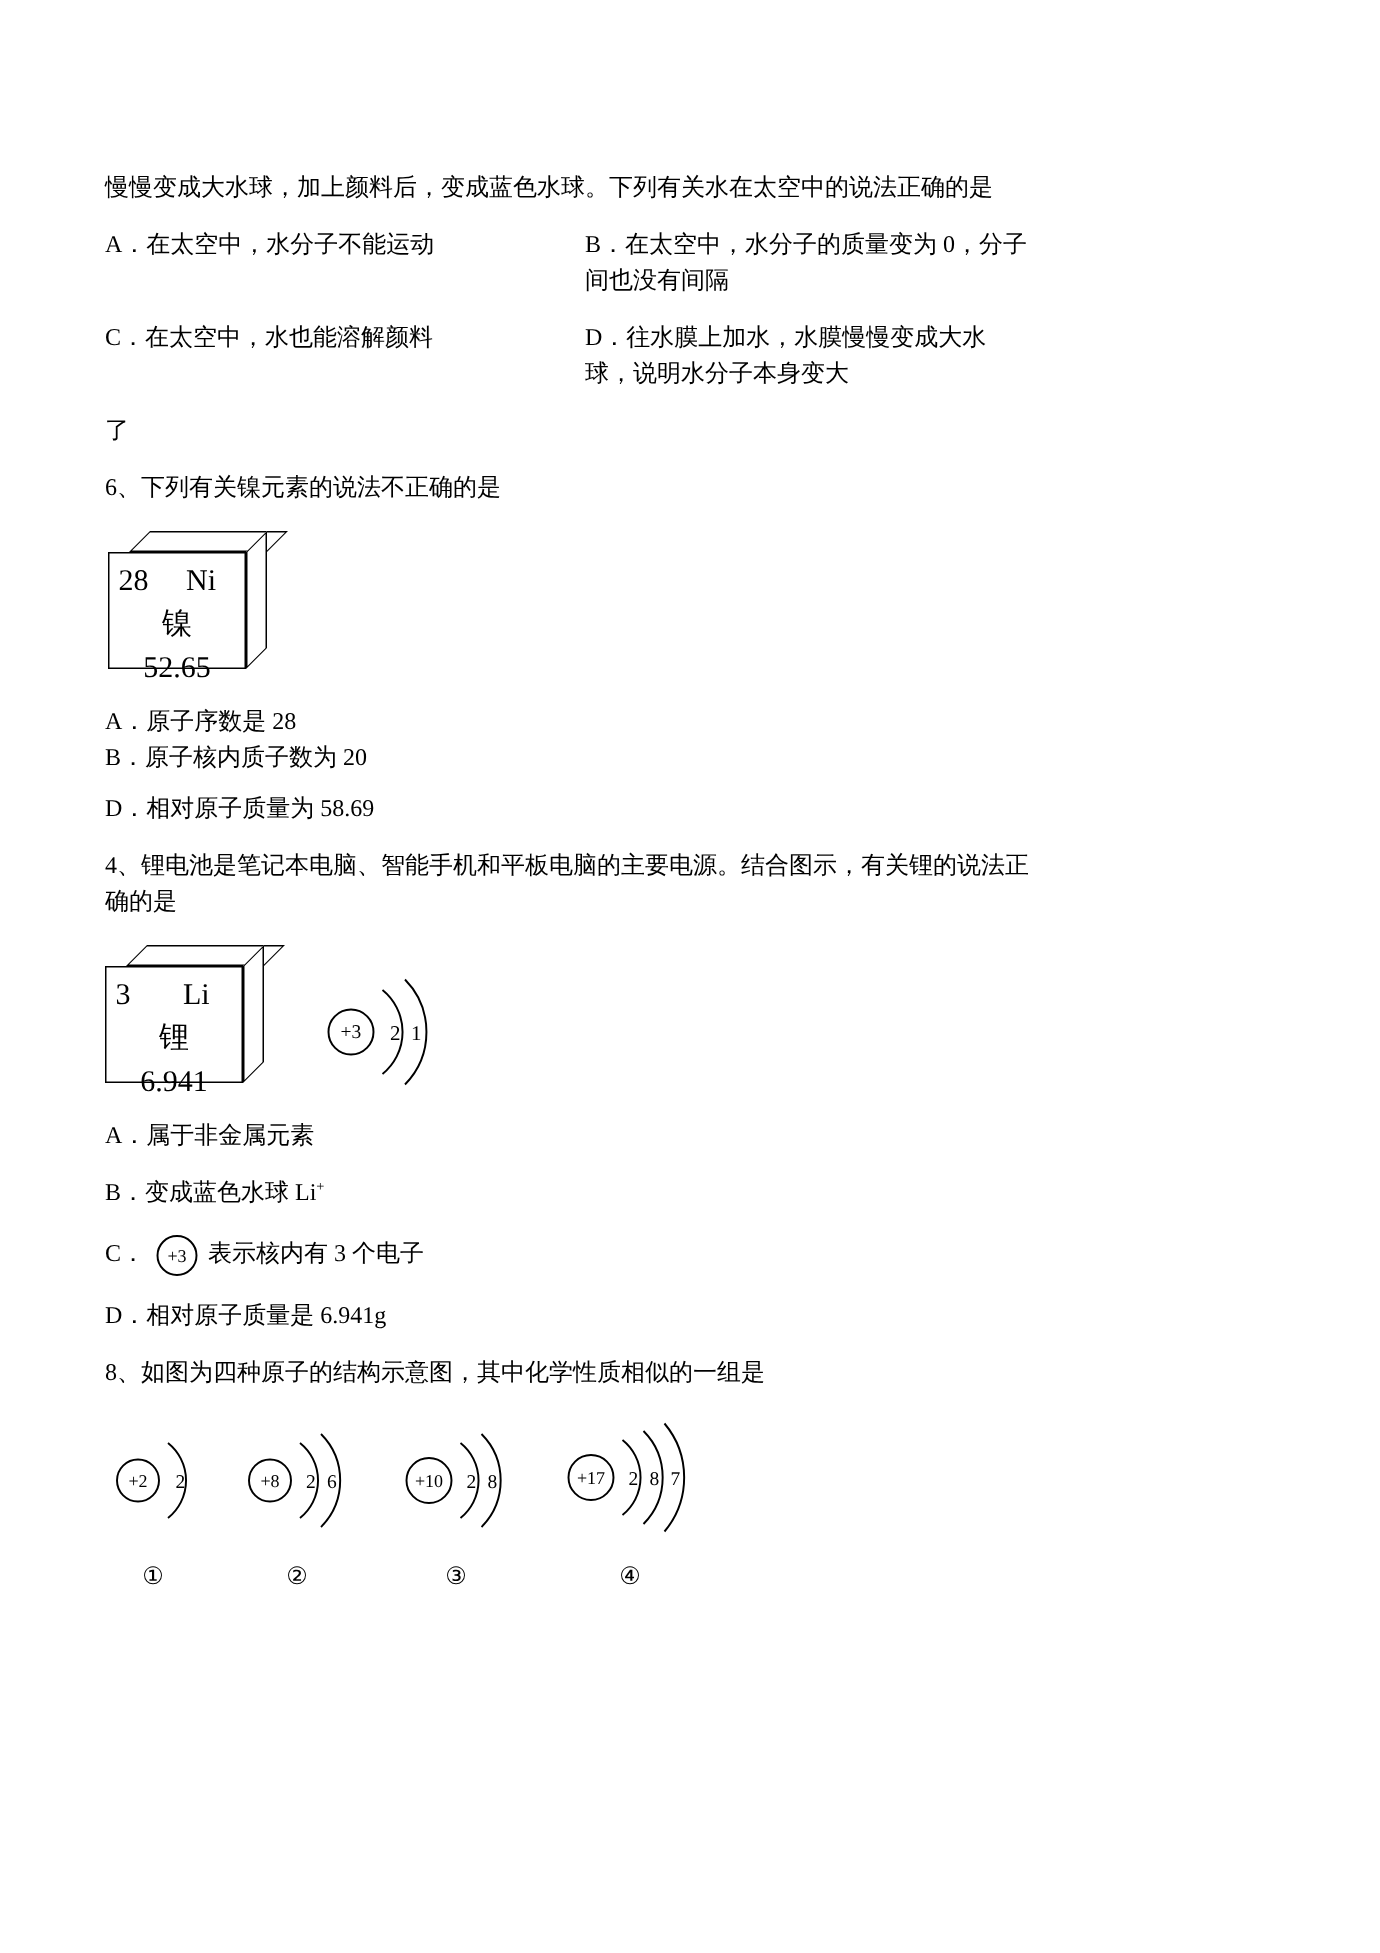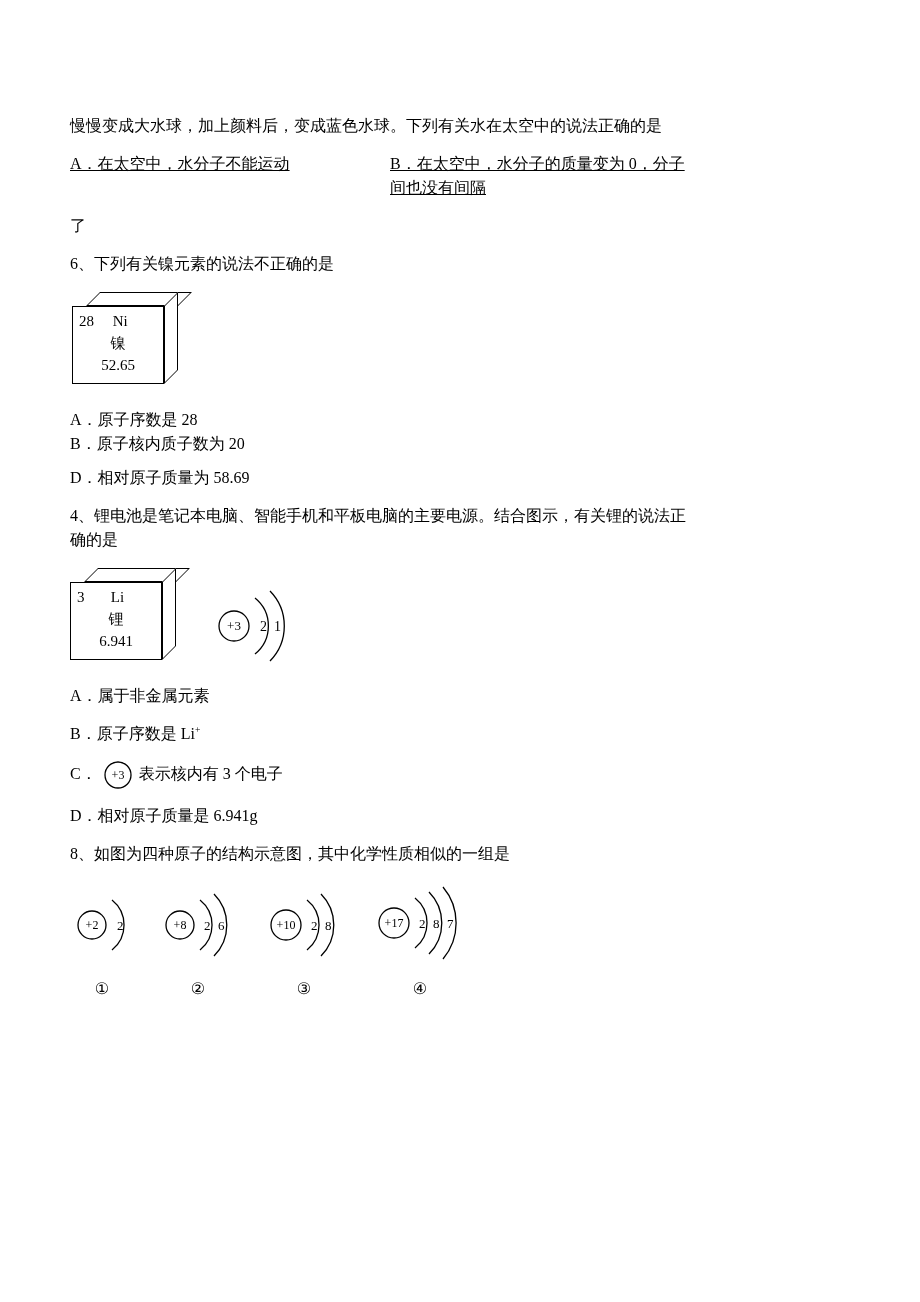--- a/index.html
+++ b/index.html
@@ -14,21 +14,20 @@
     width: 756px;
     min-height: 1302px;
     box-sizing: border-box;
     padding: 100px 70px 60px 70px;
     line-height: 1.5;
   }
   .para { margin: 14px 0; }
   .opt-row {
     display: flex;
     margin: 14px 0;
-    text-decoration: underline;
   }
   .opt-col-left { width: 320px; }
   .opt-col-right { flex: 1; }
   .opt-full { margin: 14px 0; }
   .q6row { display: flex; margin: 10px 0; flex-direction: column; }
   .q6row .c { width: 320px; }
   
   .pt-cube {
     position: relative;
     width: 120px;
@@ -36,21 +35,21 @@
     margin: 18px 0 18px 2px;
   }
   .pt-cube .front {
     position: absolute;
     left: 0; top: 12px;
     width: 92px; height: 78px;
     border: 1.2px solid #000;
     background: #fff;
     box-sizing: border-box;
     padding: 4px 6px;
-    font-size: 15px;
+    font-size: 20px;
     line-height: 1.45;
     font-family: "Times New Roman", serif;
   }
   .pt-cube .front .sym { font-family: "Times New Roman", serif; }
   .pt-cube .front .name { font-family: "SimSun","宋体",serif; display:block; text-align:center; }
   .pt-cube .front .mass { display:block; text-align:center; }
   .pt-cube .top {
     position: absolute;
     left: 0; top: 12px;
     width: 92px; height: 14px;
@@ -100,20 +99,24 @@
 </head>
 <body>
 
 <div class="page">
 
   <div class="para">慢慢变成大水球，加上颜料后，变成蓝色水球。下列有关水在太空中的说法正确的是</div>
 
   <div class="opt-row">
     <div class="opt-col-left">A．在太空中，水分子不能运动</div>
     <div class="opt-col-right">B．在太空中，水分子的质量变为 0，分子间也没有间隔</div>
+  </div>
+  <div class="opt-row">
+    <div class="opt-col-left">C．在太空中，水也能溶解颜料</div>
+    <div class="opt-col-right">D．往水膜上加水，水膜慢慢变成大水球，说明水分子本身变大</div>
   </div>
   <div class="para" style="margin-top:0;">了</div>
 
   <div class="para">6、下列有关镍元素的说法不正确的是</div>
 
   <div class="pt-cube">
     <div class="top"></div>
     <div class="side"></div>
     <div class="front">
       <span>28</span>
@@ -153,21 +156,21 @@
         <path d="M 43 12 A 36 36 0 0 1 43 68" fill="none" stroke="#000" stroke-width="1.3"></path>
         <text x="48" y="45" font-size="14" font-family="Times New Roman">2</text>
         <path d="M 58 5 A 50 50 0 0 1 58 75" fill="none" stroke="#000" stroke-width="1.3"></path>
         <text x="62" y="45" font-size="14" font-family="Times New Roman">1</text>
       </svg>
     </div>
   </div>
 
   <div class="opt-full">A．属于非金属元素</div>
   <div class="opt-full">
-    <span>B．原子序数是 Li</span><sup>+</sup>
+    <span>B．变成蓝色水球 Li</span><sup>+</sup>
   </div>
   <div class="opt-full">
     <span>C．</span>
     <span class="inline-atom">
       <svg width="30" height="30" viewBox="0 0 30 30" style="vertical-align:middle;">
         <circle cx="15" cy="15" r="13" fill="none" stroke="#000" stroke-width="1.3"></circle>
         <text x="15" y="19" text-anchor="middle" font-size="12" font-family="Times New Roman">+3</text>
       </svg>
     </span>
     <span> 表示核内有 3 个电子</span>

